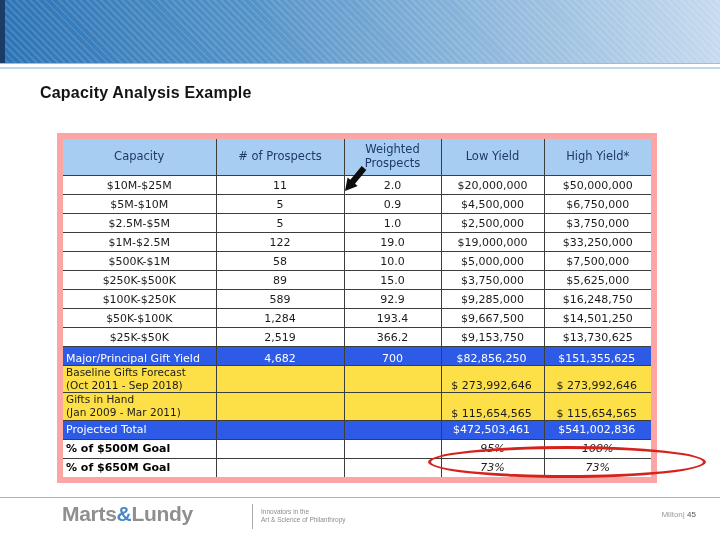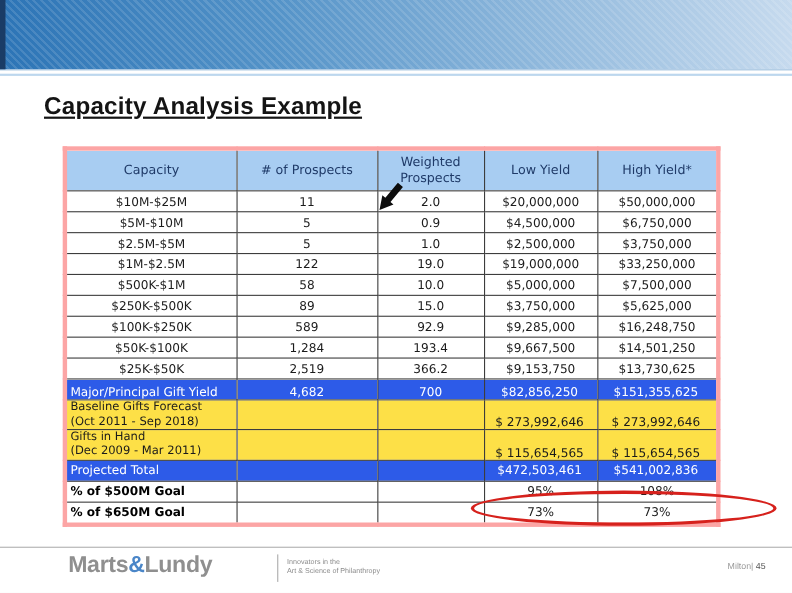--- a/index.html
+++ b/index.html
@@ -13,48 +13,48 @@
     background:
       repeating-linear-gradient(45deg, rgba(255,255,255,0.12) 0 2px, rgba(255,255,255,0) 2px 5px),
       linear-gradient(90deg, #2C74B6 0%, #5493C8 35%, #8FB8DC 68%, #C6DAEE 100%);
     border-bottom:1px solid #9CBEDD;
   }
   #band-navy-strip { position:absolute; left:0; top:0; width:5px; height:63px; background:#1A3C66; }
   #band-underline { position:absolute; left:0; top:67px; width:720px; height:2px; background:#BDD7EE; }
 
   
   #page-title {
-    position:absolute; left:40px; top:84px; font-size:22px; font-weight:700;
-    color:#141414; letter-spacing:0.2px;text-decoration:underline;
+    position:absolute; left:40px; top:84px; font-size:16px; font-weight:700;
+    color:#141414; letter-spacing:0.2px;
   }
 
   
   #cap-table {
     position:absolute; left:57px; top:133px; width:594px;
     border-collapse:collapse; table-layout:fixed;
     font-family:"DejaVu Sans", sans-serif; font-size:11px; color:#1b1b1b;
-    border:4px solid #fca5a5;
+    border:6px solid #fca5a5;
   }
   #cap-table th, #cap-table td { border:1px solid #3d3d3d; padding:0 2px; overflow:hidden; white-space:nowrap; }
   #cap-table th {
     background:#A8CDF2; color:#1F3A68; font-weight:400; font-size:11.5px;
     height:36px; text-align:center; white-space:normal; line-height:1.2;
   }
   #cap-table td { height:18px; text-align:center; }
   tr.cap-row td { background:#ffffff; }
   
   .s-label { text-align:left !important; padding-left:3px !important; }
   .s-num   { text-align:center; }
   .s-money { text-align:left; padding-right:4px !important; }
   tr.blue td { background:#2D5BE8; color:#ffffff; }
   tr.tall td { height:33px; vertical-align:bottom; padding-bottom:3px; }
   tr.gray td { background:#fde047; height:32px; vertical-align:bottom; padding-bottom:2px; }
   tr.gray .s-label { font-size:10.5px; line-height:1.25; white-space:normal; }
   tr.goal .s-label { font-weight:700; color:#000;margin-left:48px; }
-  tr.goal .s-money { text-align:center !important; padding-right:2px !important; }
+  tr.goal .s-money { text-align:center !important; padding-right:2px !important;font-style:italic; }
 
   
   #arrow-annotation { position:absolute; left:342px; top:166px; width:26px; height:28px; z-index:6; }
   #highlight-ellipse {
     position:absolute; left:428px; top:446px; width:272px; height:26px;
     border:3px solid #D6211C; border-radius:50%; z-index:5; background:transparent;
   }
 
   
   #footer-rule { position:absolute; left:0; top:497px; width:720px; height:1px; background:#B0B0B0; }
@@ -187,21 +187,21 @@
           </td>
           <td class="s-num"></td>
           <td class="s-num"></td>
           <td class="s-money">$ 273,992,646</td>
           <td class="s-money">$ 273,992,646</td>
         </tr>
 
         <tr class="sum-row gray">
           <td class="s-label">
             <div>Gifts in Hand</div>
-            <div>(Dec 2009 - Mar 2011)</div>
+            <div>(Jan 2009 - Mar 2011)</div>
           </td>
           <td class="s-num"></td>
           <td class="s-num"></td>
           <td class="s-money">$ 115,654,565</td>
           <td class="s-money">$ 115,654,565</td>
         </tr>
 
         <tr class="sum-row blue">
           <td class="s-label">
             <div>Projected Total</div>

